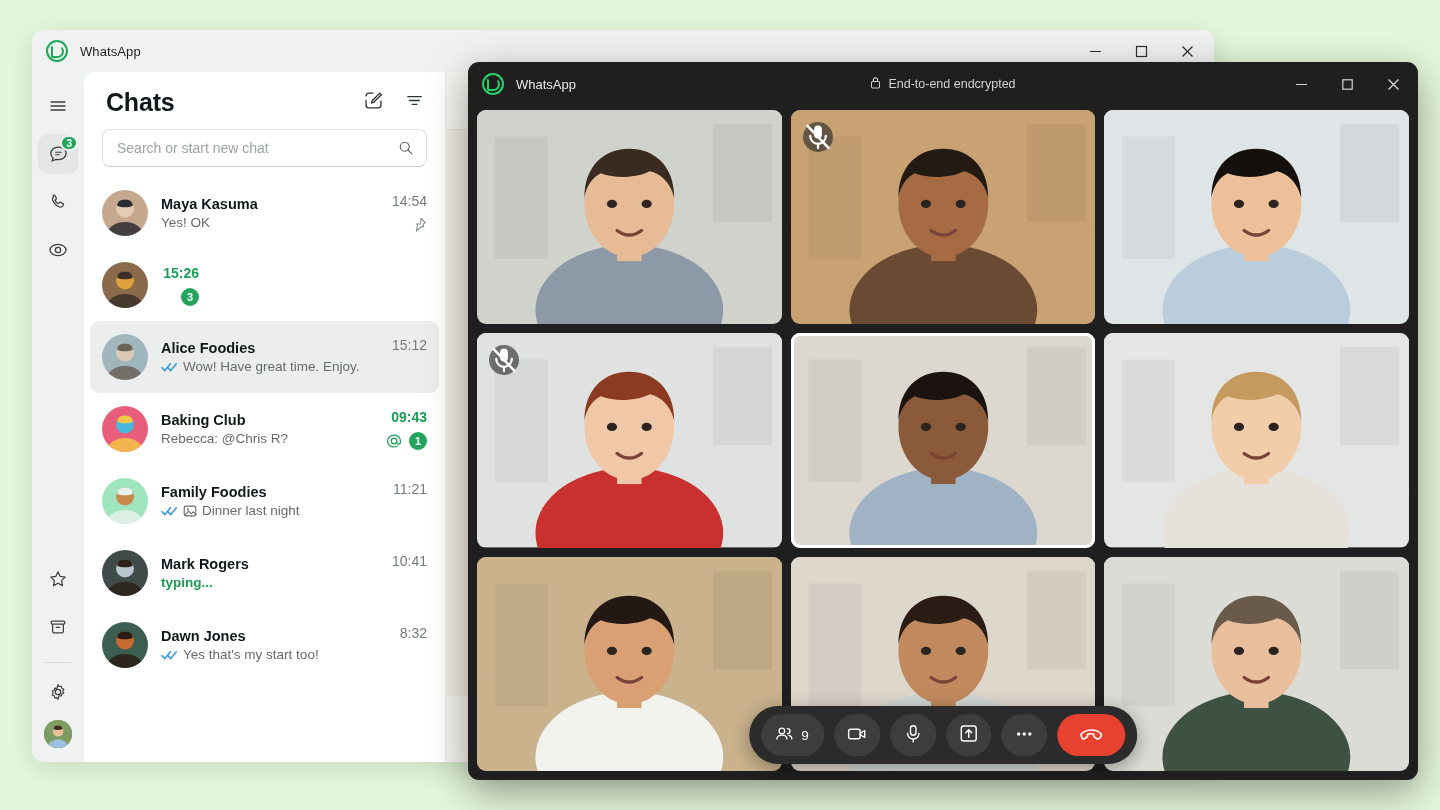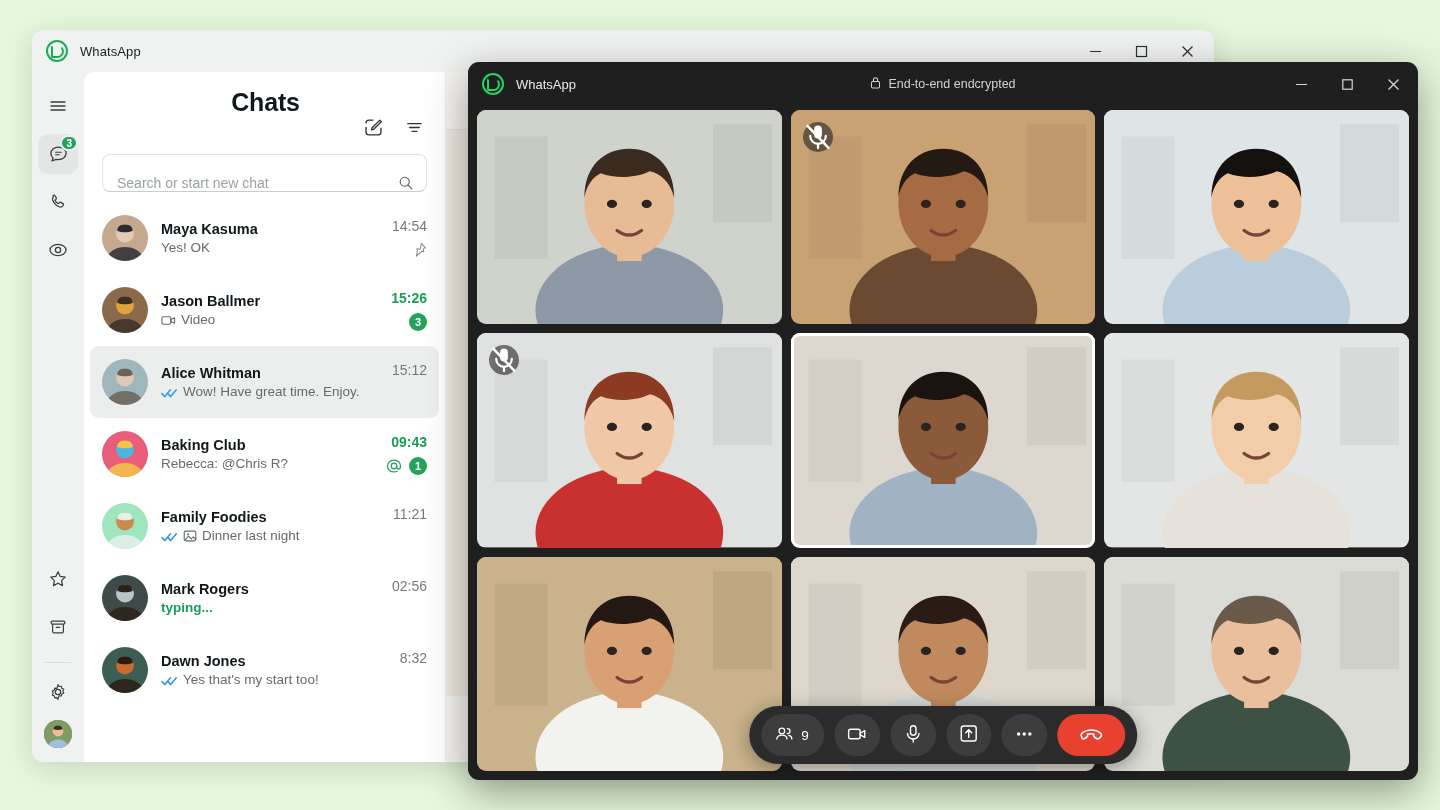--- a/index.html
+++ b/index.html
@@ -79,28 +79,28 @@
     background: #6f8a5c;
   }
 
   
   .chats-panel {
     width: 362px; flex: 0 0 362px; background: #fff;
     border-radius: 10px 0 0 0; display: flex; flex-direction: column;
     border-right: 1px solid #eceeed;
   }
   .chats-head {
-    display: flex; align-items: center; padding: 16px 20px 6px 22px; flex-direction: column;
+    display: flex; align-items: center; padding: 16px 20px 6px 22px;
   }
   .chats-title { font-size: 25px; font-weight: 700; color: #11181c; letter-spacing: -.2px; }
   .chats-head-actions { margin-left: auto; display: flex; gap: 20px; color: #2d3332; }
   .search-wrap { padding: 6px 18px 8px; }
   .search-box {
     height: 38px; border: 1px solid #dfe3e1; border-bottom-color: #c9cecc;
-    border-radius: 8px; display: flex; align-items: flex-end;
+    border-radius: 8px; display: flex; align-items: center;
     padding: 0 12px 0 14px; background: #fff;
   }
   .search-input {
     border: 0; outline: none; flex: 1 1 auto; font-size: 14px;
     color: #3b4140; background: transparent;
     font-family: "Liberation Sans", sans-serif;
   }
   .search-input::placeholder { color: #9aa3a0; }
   .search-ico { color: #5a6260; display: flex; }
 
@@ -117,21 +117,21 @@
   .avatar.ring { box-shadow: 0 0 0 2.5px #25d366; }
   .avatar svg { display: block; width: 100%; height: 100%; }
   .chat-mid { flex: 1 1 auto; min-width: 0; }
   .chat-name {
     font-size: 14.5px; font-weight: 700; color: #11181c;
     white-space: nowrap; overflow: hidden; text-overflow: ellipsis;
     margin-bottom: 3px;
   }
   .chat-sub {
     font-size: 13.5px; color: #646c6a; display: flex;
-    align-items: flex-end; gap: 5px; white-space: nowrap;
+    align-items: center; gap: 5px; white-space: nowrap;
     overflow: hidden; text-overflow: ellipsis;
   }
   .chat-sub.typing { color: #1a9e56; font-weight: 600; }
   .ticks { color: #3b9ae1; flex: 0 0 auto; display: flex; }
   .mini-ico { color: #646c6a; flex: 0 0 auto; display: flex; }
   .chat-right {
     display: flex; flex-direction: column; align-items: flex-end;
     justify-content: center; gap: 7px; flex: 0 0 auto; min-width: 38px;
   }
   .chat-time { font-size: 14px; color: #737b79; text-align: center; }
@@ -398,50 +398,38 @@
             </div>
             <div class="chat-row">
               <div class="avatar">
                 <svg viewBox="0 0 46 46">
     <rect width="46" height="46" fill="#8a6a4a"></rect>
     <circle cx="23" cy="18.5" r="9" fill="#e0a23c"></circle>
     <path d="M23 9.5c5.2 0 7.8 2.8 7.8 6.2-2.4 1-5.1 1.5-7.8 1.5s-5.4-.5-7.8-1.5c0-3.4 2.6-6.2 7.8-6.2z" fill="#3a2f26"></path>
     <path d="M4 46c2-9.6 9.6-14 19-14s17 4.4 19 14z" fill="#3a2f26" opacity=".85"></path>
   </svg>
               </div>
-              <div class="chat-mid">
-                <div class="chat-name">Jason Ballmer</div>
-                <div class="chat-sub">
-                  <span class="mini-ico">
-                    <svg width="15" height="13" viewBox="0 0 16 14">
-                      <rect x="1" y="3" width="9.5" height="8" rx="1.5" fill="none" stroke="currentColor" stroke-width="1.25"></rect>
-                      <path d="M10.5 6l4-2v6l-4-2z" fill="none" stroke="currentColor" stroke-width="1.25" stroke-linejoin="round"></path>
-                    </svg>
-                  </span>
-                  <span>Video</span>
-                </div>
-              </div>
               <div class="chat-right">
                 <div class="chat-time unread">15:26</div>
                 <div class="chat-meta">
                   <span class="badge-count">3</span>
                 </div>
               </div>
             </div>
             <div class="chat-row selected">
               <div class="avatar">
                 <svg viewBox="0 0 46 46">
     <rect width="46" height="46" fill="#9fb6bd"></rect>
     <circle cx="23" cy="18.5" r="9" fill="#dcc9b6"></circle>
     <path d="M23 9.5c5.2 0 7.8 2.8 7.8 6.2-2.4 1-5.1 1.5-7.8 1.5s-5.4-.5-7.8-1.5c0-3.4 2.6-6.2 7.8-6.2z" fill="#6b6258"></path>
     <path d="M4 46c2-9.6 9.6-14 19-14s17 4.4 19 14z" fill="#6b6258" opacity=".85"></path>
   </svg>
               </div>
               <div class="chat-mid">
-                <div class="chat-name">Alice Whitman</div>
+                <div class="chat-name">Alice Foodies</div>
                 <div class="chat-sub">
                   <span class="ticks">
                     <svg width="17" height="12" viewBox="0 0 18 12">
                       <g fill="none" stroke="currentColor" stroke-width="1.7" stroke-linecap="round" stroke-linejoin="round">
                         <path d="M1 6.6l3.1 3.2L10 2.6"></path>
                         <path d="M7.2 6.6l3.1 3.2L16.2 2.6"></path>
                       </g>
                     </svg>
                   </span>
                   <span>Wow! Have great time. Enjoy.</span>
@@ -524,21 +512,21 @@
     <path d="M4 46c2-9.6 9.6-14 19-14s17 4.4 19 14z" fill="#2b2119" opacity=".85"></path>
   </svg>
               </div>
               <div class="chat-mid">
                 <div class="chat-name">Mark Rogers</div>
                 <div class="chat-sub typing">
                   <span>typing...</span>
                 </div>
               </div>
               <div class="chat-right">
-                <div class="chat-time">02:56</div>
+                <div class="chat-time">10:41</div>
                 <div class="chat-meta"></div>
               </div>
             </div>
             <div class="chat-row">
               <div class="avatar">
                 <svg viewBox="0 0 46 46">
     <rect width="46" height="46" fill="#3c5d52"></rect>
     <circle cx="23" cy="18.5" r="9" fill="#c96a2e"></circle>
     <path d="M23 9.5c5.2 0 7.8 2.8 7.8 6.2-2.4 1-5.1 1.5-7.8 1.5s-5.4-.5-7.8-1.5c0-3.4 2.6-6.2 7.8-6.2z" fill="#2a1c14"></path>
     <path d="M4 46c2-9.6 9.6-14 19-14s17 4.4 19 14z" fill="#2a1c14" opacity=".85"></path>

